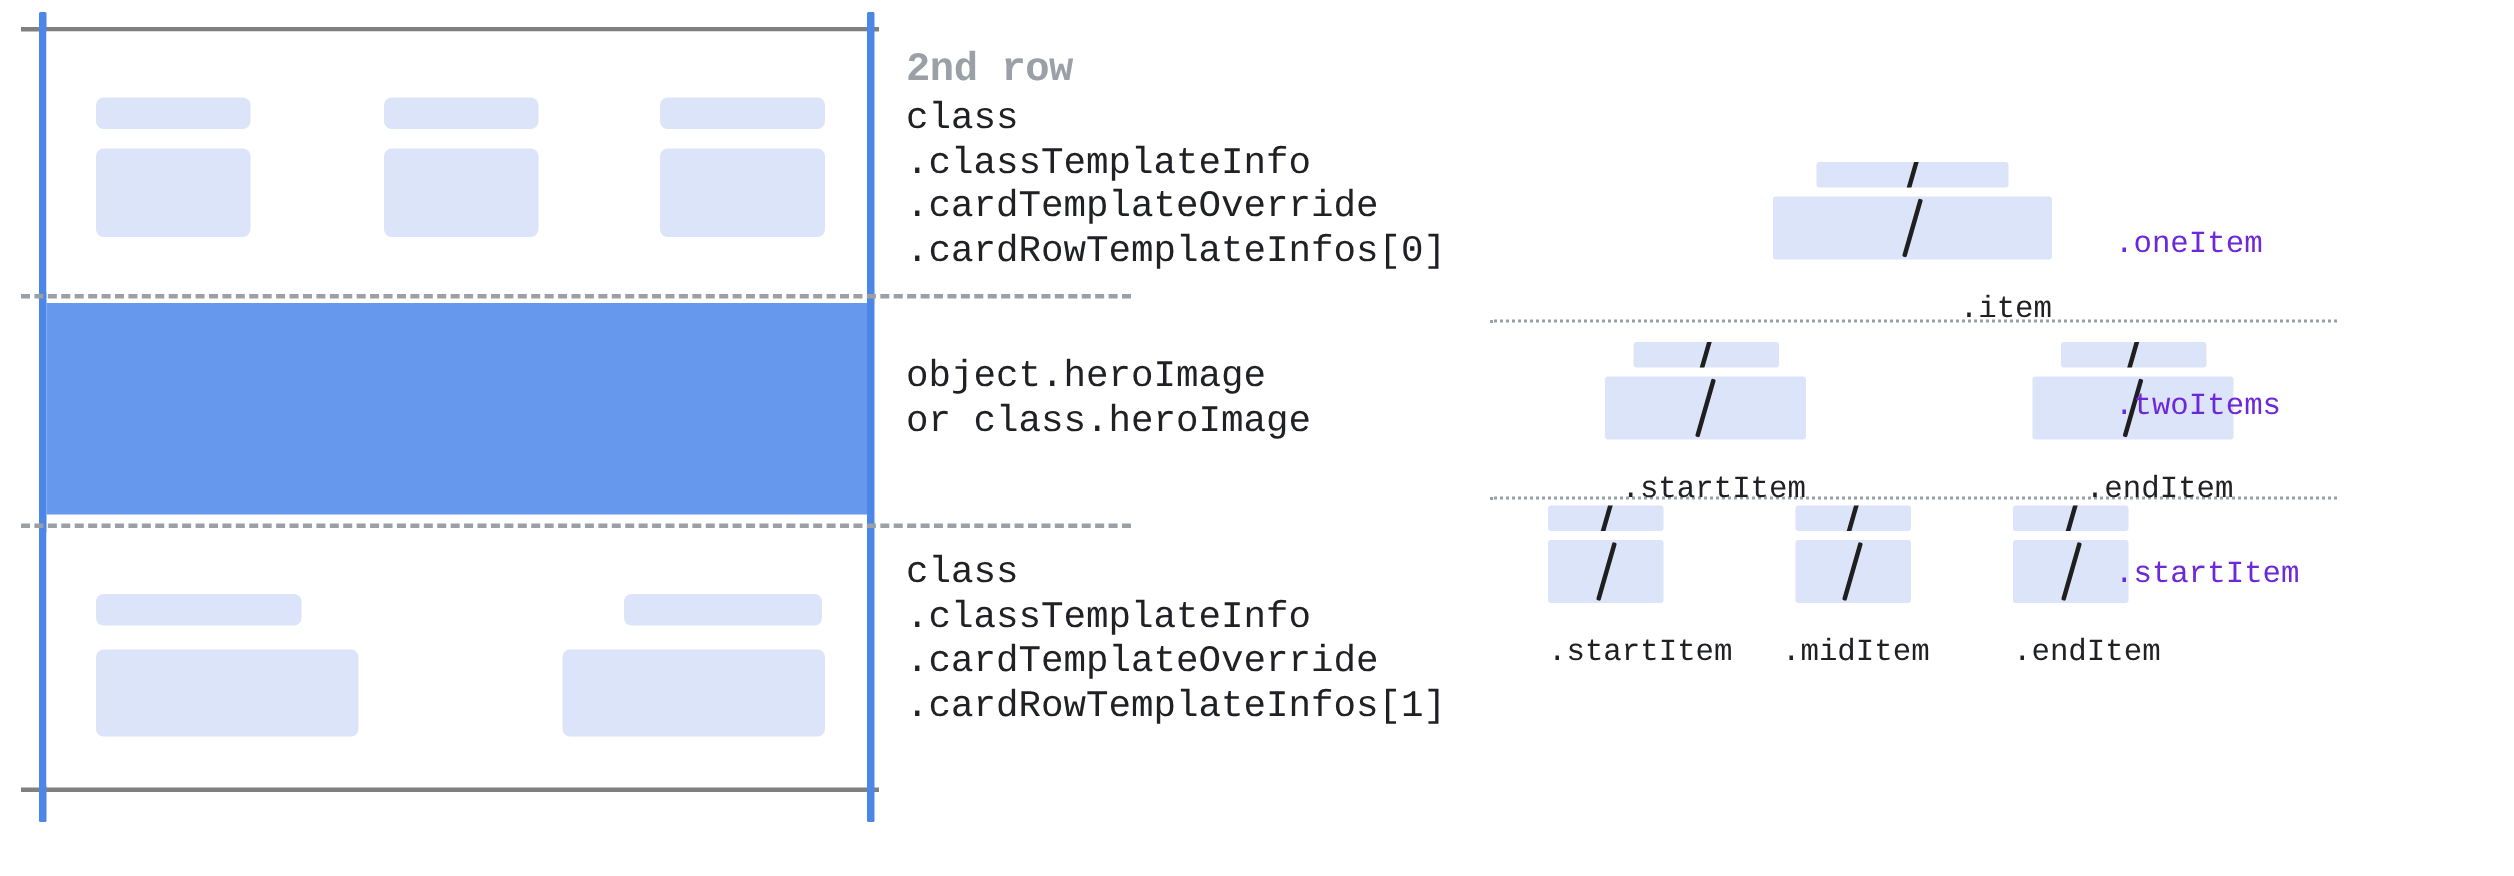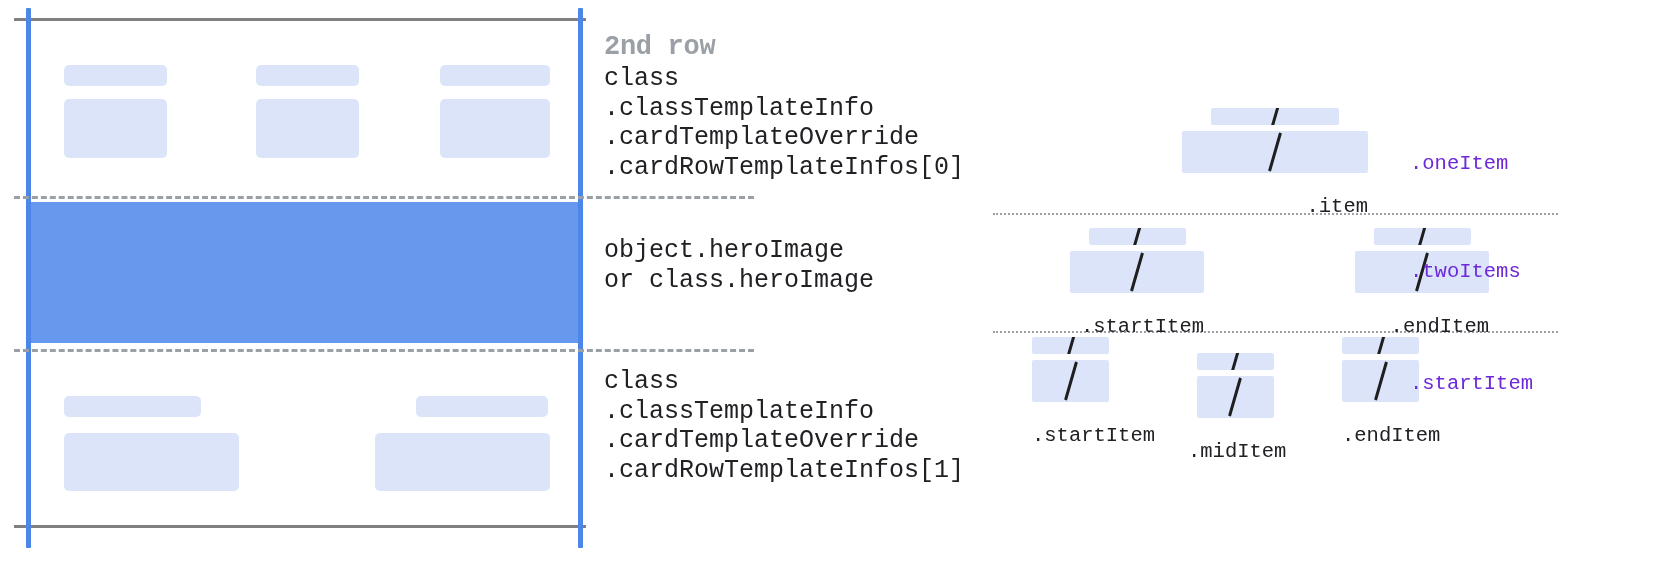--- a/index.html
+++ b/index.html
@@ -246,21 +246,21 @@
     <div class="group-label" style="left: 450px; top: 260px; text-align: center;">.twoItems</div>
     <div class="unit" style="left: 72px; top: 337px; width: 77px;">
       <div class="bar thin" style="width: 77px; margin: 0px auto;">
         <div class="slash"></div>
       </div>
       <div class="bar thick" style="width: 77px; margin: 6px auto 0px;">
         <div class="slash"></div>
       </div>
       <div class="unit-label">.startItem</div>
     </div>
-    <div class="unit" style="left: 228px; top: 353px; width: 94px;">
+    <div class="unit" style="left: 228px; top: 337px; width: 94px;">
       <div class="bar thin" style="width: 77px; margin: 0px auto;">
         <div class="slash"></div>
       </div>
       <div class="bar thick" style="width: 77px; margin: 6px auto 0px;">
         <div class="slash"></div>
       </div>
       <div class="unit-label">.midItem</div>
     </div>
     <div class="unit" style="left: 382px; top: 337px; width: 77px;">
       <div class="bar thin" style="width: 77px; margin: 0px auto;">

